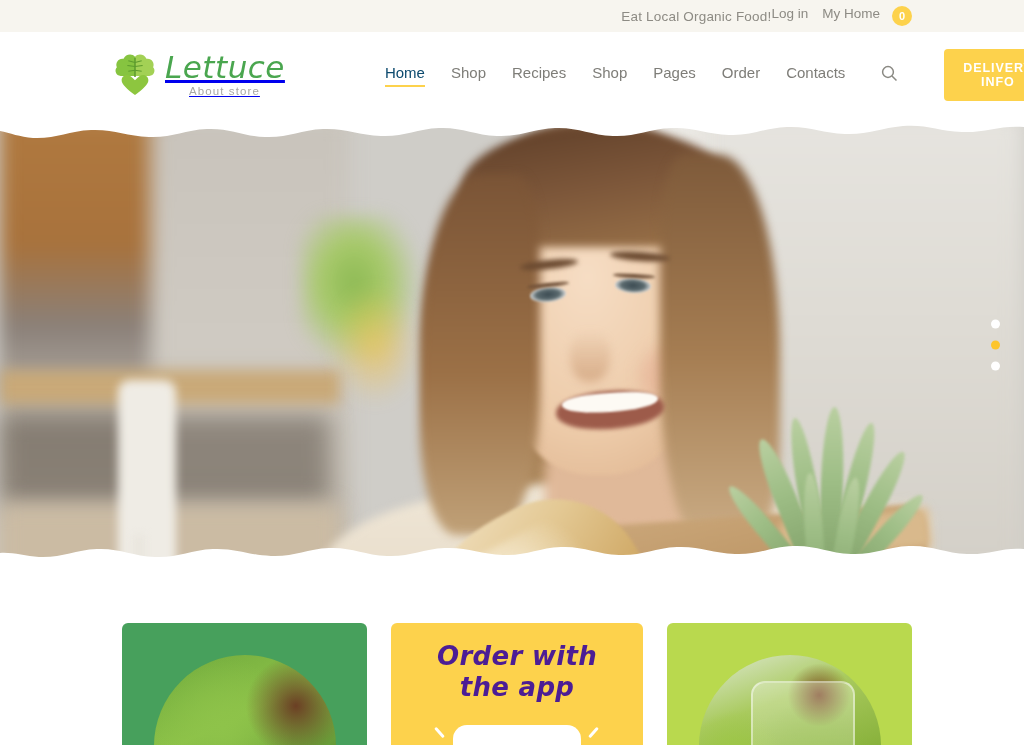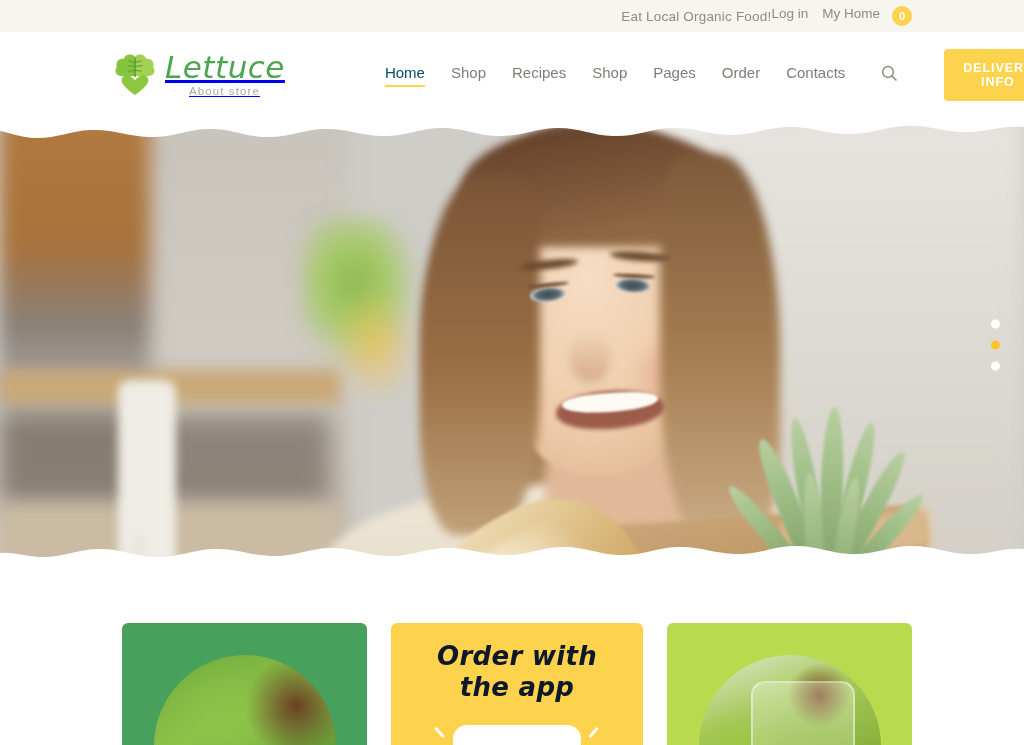--- a/index.html
+++ b/index.html
@@ -301,21 +301,21 @@
     filter:blur(.6px);
   }
   .smooth-jar{
     position:absolute; left:52px; top:26px; width:104px; height:150px;
     background:linear-gradient(180deg,rgba(255,255,255,.30) 0%, rgba(255,255,255,.10) 100%);
     border-radius:14px 14px 20px 20px;
     border:2px solid rgba(255,255,255,.45);
   }
   .app-title{
     position:absolute; left:0; right:0; top:18px;
-    text-align:center; color:#0f172a;
+    text-align:center; color:#4c1d95;
     font-family:"DejaVu Sans", sans-serif;
     font-style:italic; font-weight:bold;
     font-size:26px; line-height:1.18;
     letter-spacing:.3px;
   }
   .phone{
     position:absolute; left:50%; transform:translateX(-50%);
     top:102px; width:128px; height:110px;
     background:#ffffff; border-radius:14px 14px 4px 4px;
   }

